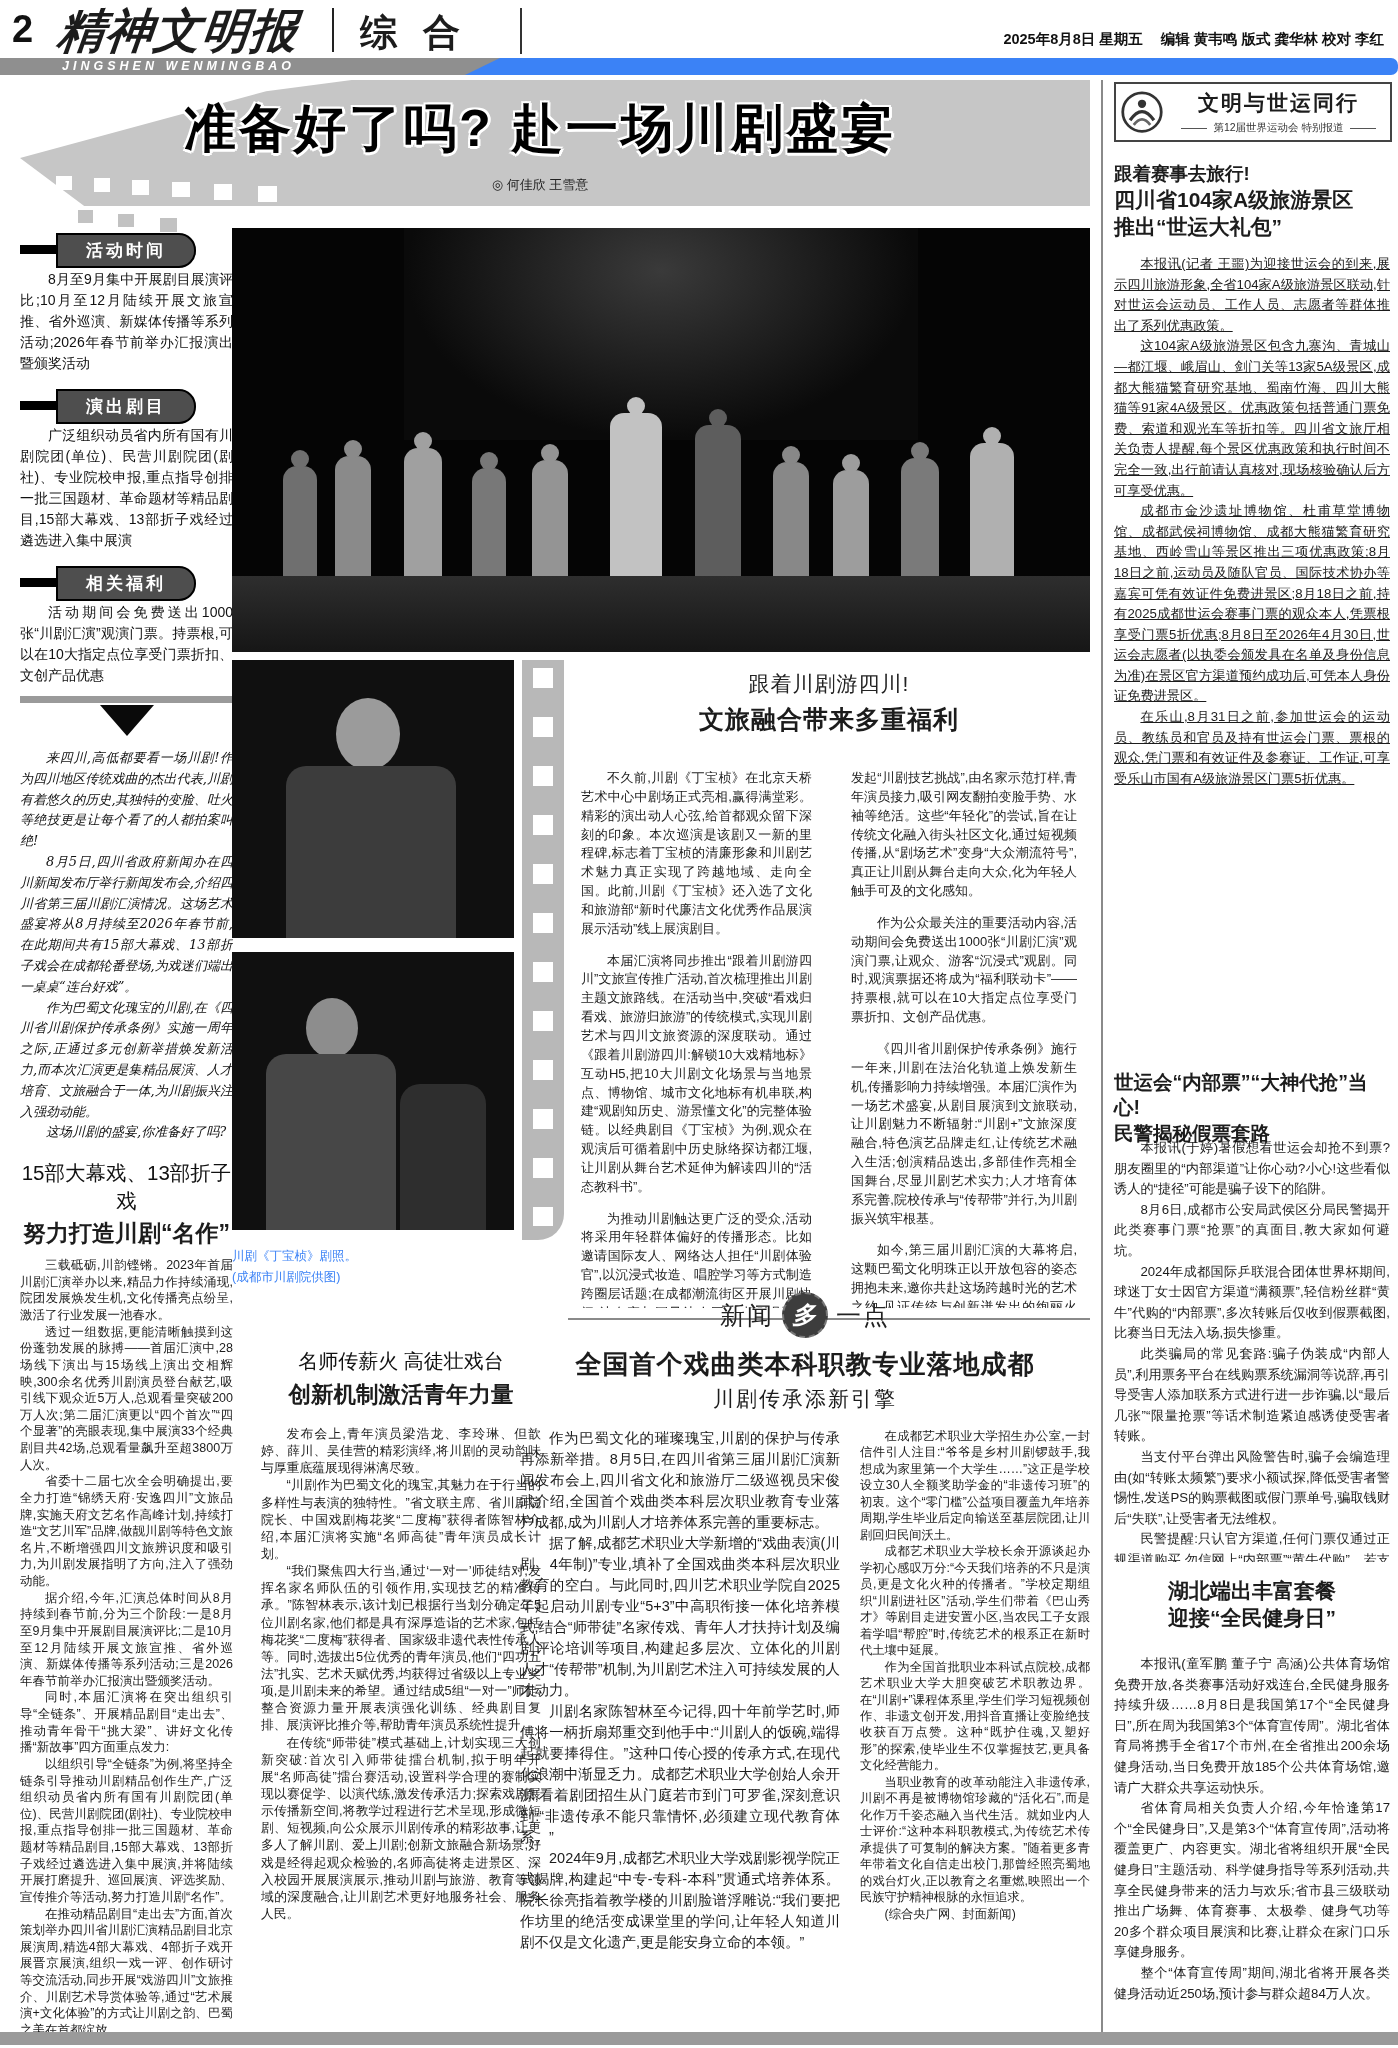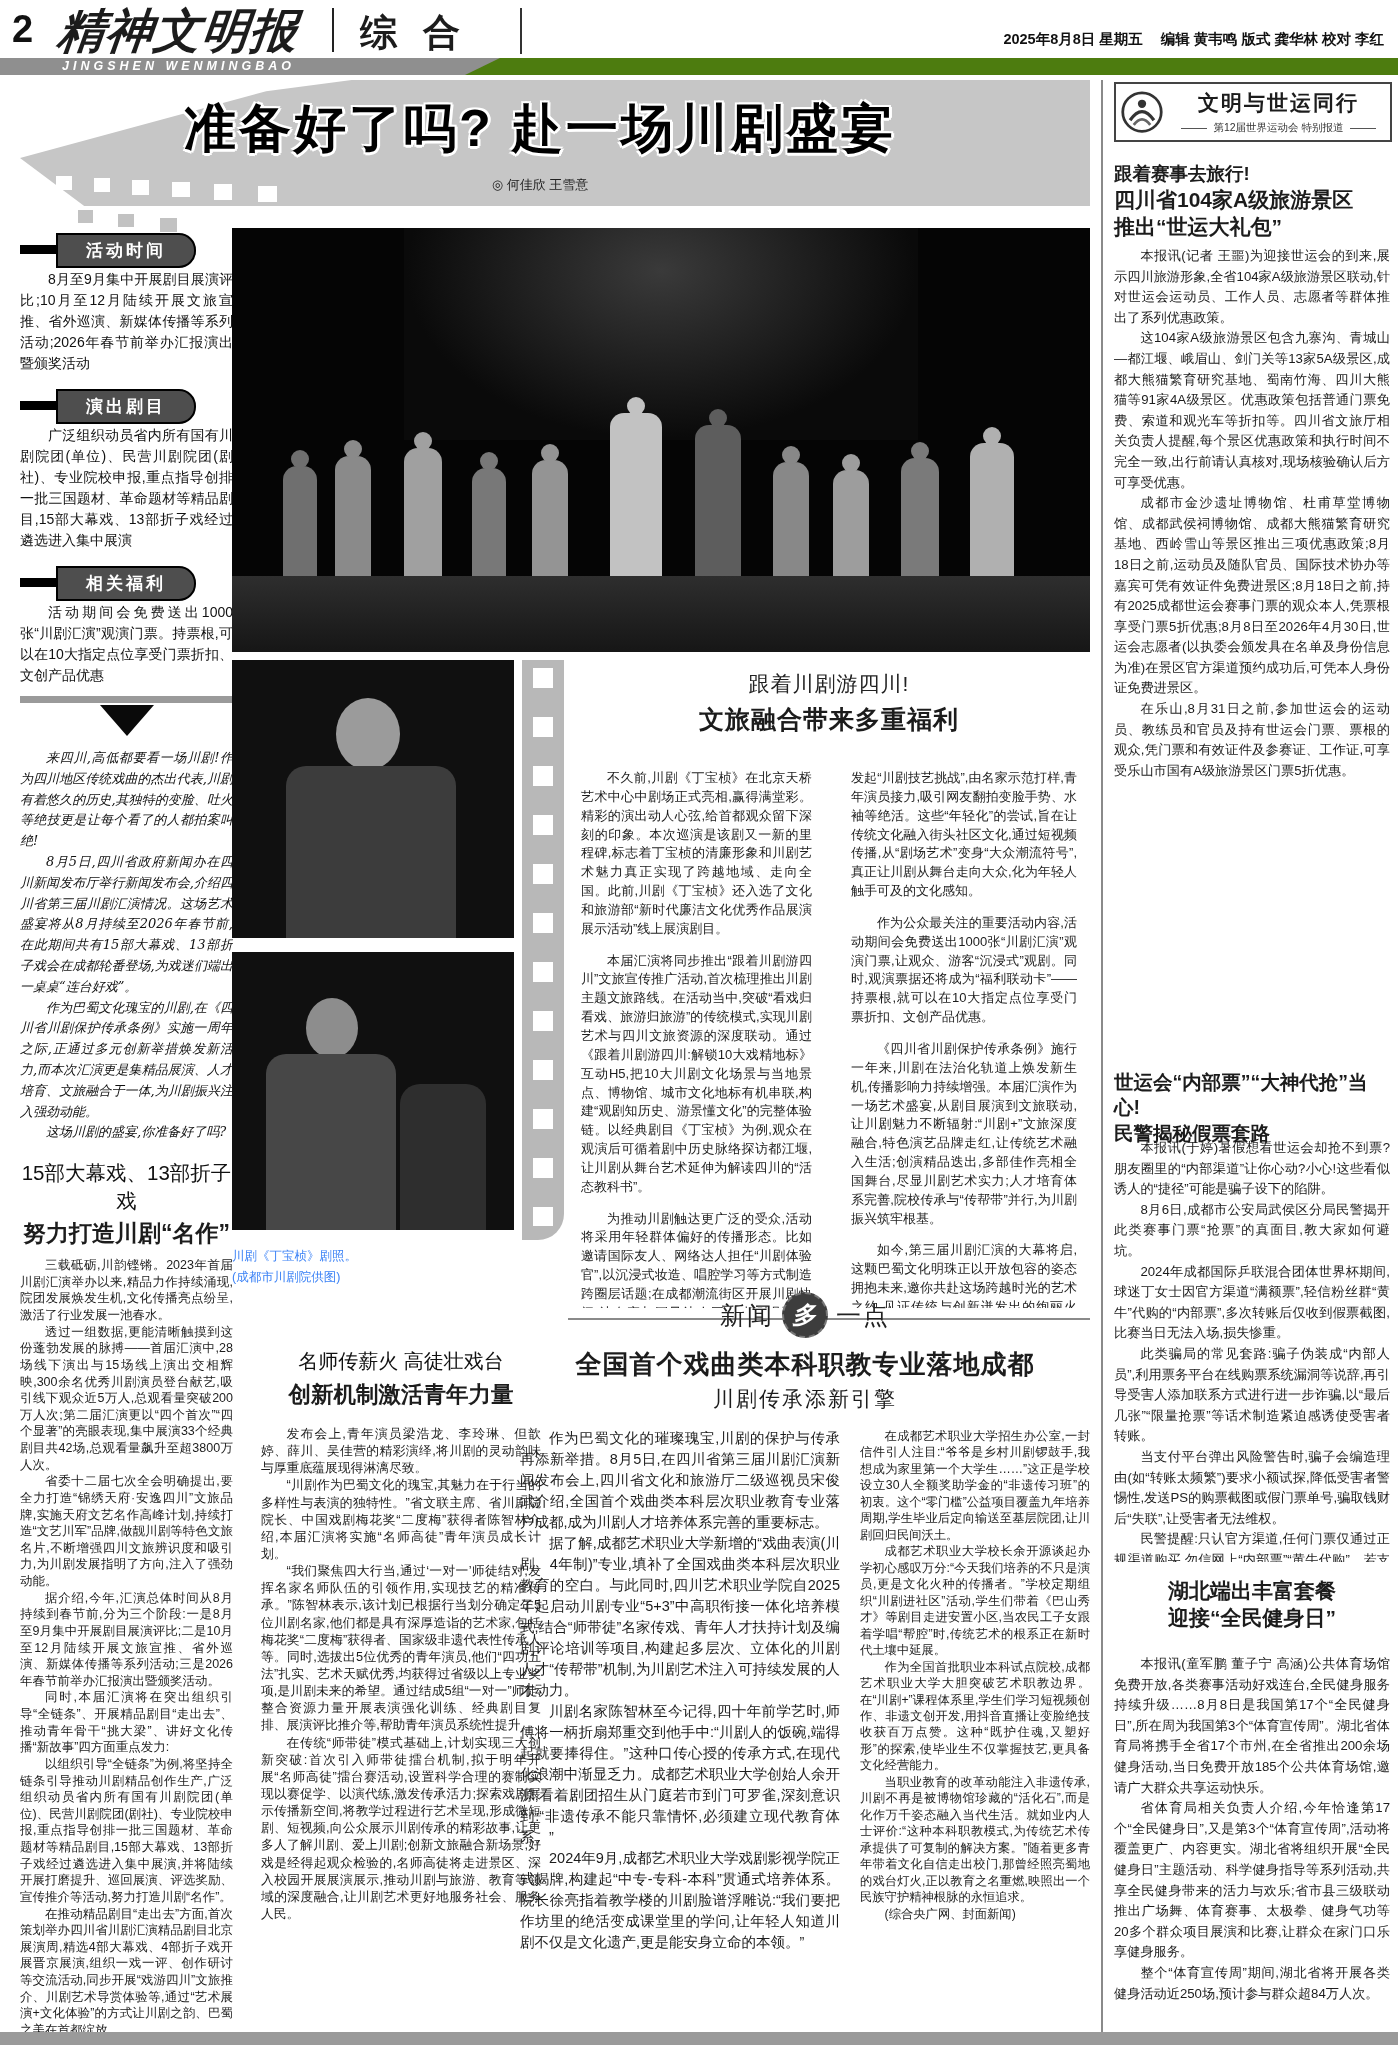--- a/index.html
+++ b/index.html
@@ -7,21 +7,21 @@
   .page{position:relative;width:1398px;height:2048px;background:#ffffff;color:#1c1c1c;margin:0 auto;overflow:hidden;}
   
   .masthead{position:absolute;top:0;left:0;right:0;height:58px;background:#fff;}
   .pagenum{position:absolute;left:12px;top:8px;font-size:38px;font-weight:bold;color:#111;}
   .paper-title{position:absolute;left:58px;top:0px;font-size:47px;font-weight:900;font-family:"DejaVu Serif","Liberation Serif",serif;font-style:italic;letter-spacing:1px;transform:skewX(-6deg);white-space:nowrap;}
   .mast-v1{position:absolute;left:332px;top:8px;width:2px;height:44px;background:#222;}
   .section-name{position:absolute;left:360px;top:8px;font-size:37px;font-weight:900;letter-spacing:26px;white-space:nowrap;}
   .mast-v2{position:absolute;left:520px;top:8px;width:2px;height:46px;background:#333;}
   .dateline{position:absolute;right:14px;top:30px;font-size:14.5px;font-weight:bold;color:#111;white-space:nowrap;}
   .dateline .staff{margin-left:14px;}
-  .topbar{position:absolute;top:58px;left:0;right:0;height:17px;background:#4d7c0f;}
+  .topbar{position:absolute;top:58px;left:0;right:0;height:17px;background:#3b82f6;border-radius:7px;}
   .topbar-slant{position:absolute;left:0;top:0;width:500px;height:17px;background:#8f8f8f;clip-path:polygon(0 0,100% 0,93% 100%,0 100%);}
   .pinyin{position:absolute;left:62px;top:1px;color:#fff;font-style:italic;font-weight:bold;font-size:12.5px;letter-spacing:4px;white-space:nowrap;}
   
   .banner{position:absolute;left:20px;top:80px;width:1070px;height:126px;}
   .banner-bg{position:absolute;inset:0;background:#c6c6c6;clip-path:polygon(31% 0,100% 0,100% 100%,6% 100%,0 62%,23% 9%);}
   .hole{position:absolute;background:#fff;}
   .hole2{position:absolute;background:#c2c2c2;}
   .banner-headline{position:absolute;left:90px;top:14px;width:860px;margin:0;text-align:center;font-size:52px;font-weight:900;color:#000;letter-spacing:3px;white-space:nowrap;
     text-shadow:-2px -2px 0 #fff,2px -2px 0 #fff,-2px 2px 0 #fff,2px 2px 0 #fff,0 3px 0 #fff,3px 0 0 #fff;}
   .byline{position:absolute;left:90px;top:96px;width:860px;text-align:center;font-size:13px;color:#222;}
@@ -274,21 +274,21 @@
         <div class="rb-title">文明与世运同行</div>
         <div class="rb-sub">第12届世界运动会 特别报道</div>
       </div>
     </div>
 
     <div class="abs" style="left:0;top:80px;width:276px;">
       <h3 class="a-kicker">跟着赛事去旅行!</h3>
       <h3 class="a-big">四川省104家A级旅游景区</h3>
       <h3 class="a-big">推出“世运大礼包”</h3>
     </div>
-    <div class="rail-body abs" style="left:0;top:164px;width:276px;height:798px;overflow:hidden;">
+    <div class="rail-body abs" style="left:0;top:172px;width:276px;height:798px;overflow:hidden;text-decoration:underline;">
         <p>本报讯(记者 王噩)为迎接世运会的到来,展示四川旅游形象,全省104家A级旅游景区联动,针对世运会运动员、工作人员、志愿者等群体推出了系列优惠政策。</p>
         <p>这104家A级旅游景区包含九寨沟、青城山—都江堰、峨眉山、剑门关等13家5A级景区,成都大熊猫繁育研究基地、蜀南竹海、四川大熊猫等91家4A级景区。优惠政策包括普通门票免费、索道和观光车等折扣等。四川省文旅厅相关负责人提醒,每个景区优惠政策和执行时间不完全一致,出行前请认真核对,现场核验确认后方可享受优惠。</p>
         <p>成都市金沙遗址博物馆、杜甫草堂博物馆、成都武侯祠博物馆、成都大熊猫繁育研究基地、西岭雪山等景区推出三项优惠政策;8月18日之前,运动员及随队官员、国际技术协办等嘉宾可凭有效证件免费进景区;8月18日之前,持有2025成都世运会赛事门票的观众本人,凭票根享受门票5折优惠;8月8日至2026年4月30日,世运会志愿者(以执委会颁发具在名单及身份信息为准)在景区官方渠道预约成功后,可凭本人身份证免费进景区。</p>
         <p>在乐山,8月31日之前,参加世运会的运动员、教练员和官员及持有世运会门票、票根的观众,凭门票和有效证件及参赛证、工作证,可享受乐山市国有A级旅游景区门票5折优惠。</p>
       </div>
 
     <div class="abs" style="left:0;top:988px;width:276px;">
       <h3 class="a-big" style="font-size:19.5px;">世运会“内部票”“大神代抢”当心!</h3>
       <h3 class="a-big" style="font-size:19.5px;">民警揭秘假票套路</h3>
     </div>

